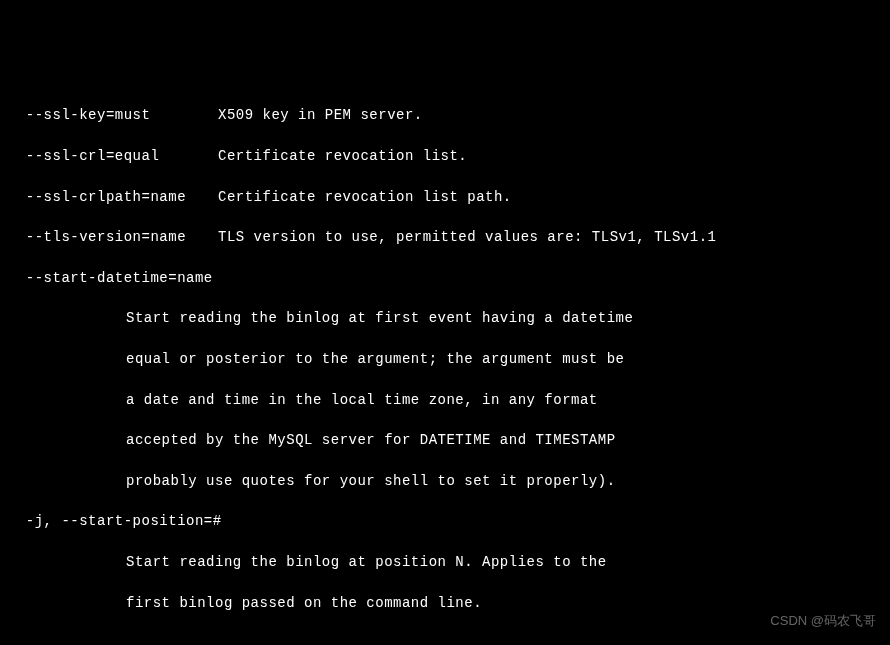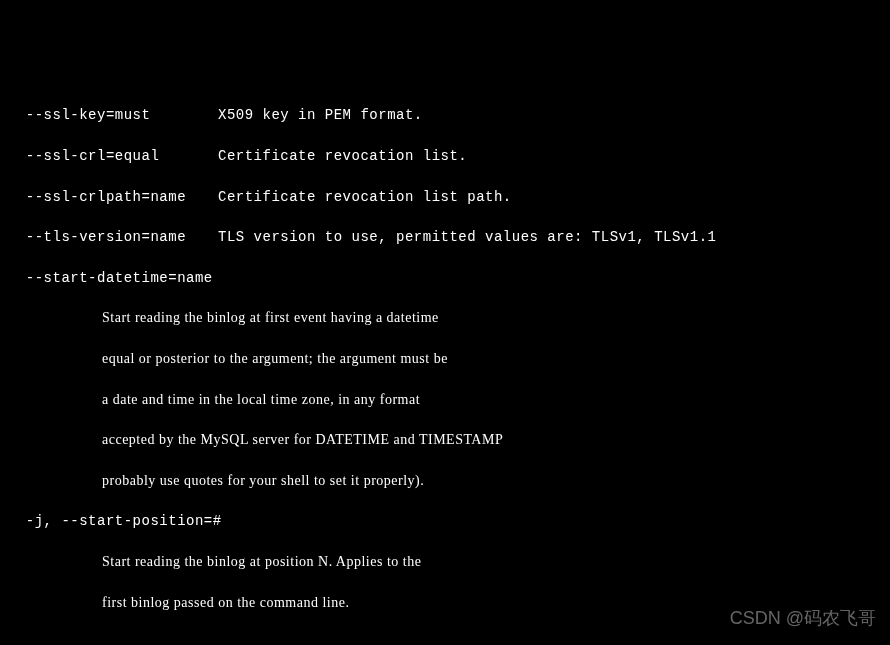--- a/index.html
+++ b/index.html
@@ -27,41 +27,40 @@
     .option {
       display: inline-block;
       width: 210px;
       vertical-align: top;
     }
     .desc {
       display: inline-block;
       vertical-align: top;
     }
     .desc-cont {
-      margin-left: 94px;
+      margin-left: 118px;
       display: block;
-      font-family: Liberation Serif, serif;
     }
     .watermark {
       position: absolute;
       right: 14px;
       bottom: 14px;
       color: rgba(200, 200, 200, 0.5);
-      font-size: 18px;
+      font-size: 13px;
       font-family: sans-serif;
       letter-spacing: 0;
     }
   </style>
 </head>
 <body>
 
 
 
 <div>
-<span class="line"><span class="option">  --ssl-key=must</span><span class="desc">X509 key in PEM format.</span></span>
+<span class="line"><span class="option">  --ssl-key=must</span><span class="desc">X509 key in PEM server.</span></span>
 <span class="line"><span class="option">  --ssl-crl=equal</span><span class="desc">Certificate revocation list.</span></span>
 <span class="line"><span class="option">  --ssl-crlpath=name</span><span class="desc">Certificate revocation list path.</span></span>
 <span class="line"><span class="option">  --tls-version=name</span><span class="desc">TLS version to use, permitted values are: TLSv1, TLSv1.1</span></span>
 <span class="line">  --start-datetime=name</span>
 <span class="desc-cont">Start reading the binlog at first event having a datetime</span>
 <span class="desc-cont">equal or posterior to the argument; the argument must be</span>
 <span class="desc-cont">a date and time in the local time zone, in any format</span>
 <span class="desc-cont">accepted by the MySQL server for DATETIME and TIMESTAMP</span>
 <span class="desc-cont">probably use quotes for your shell to set it properly).</span>
 <span class="line">  -j, --start-position=#</span>

